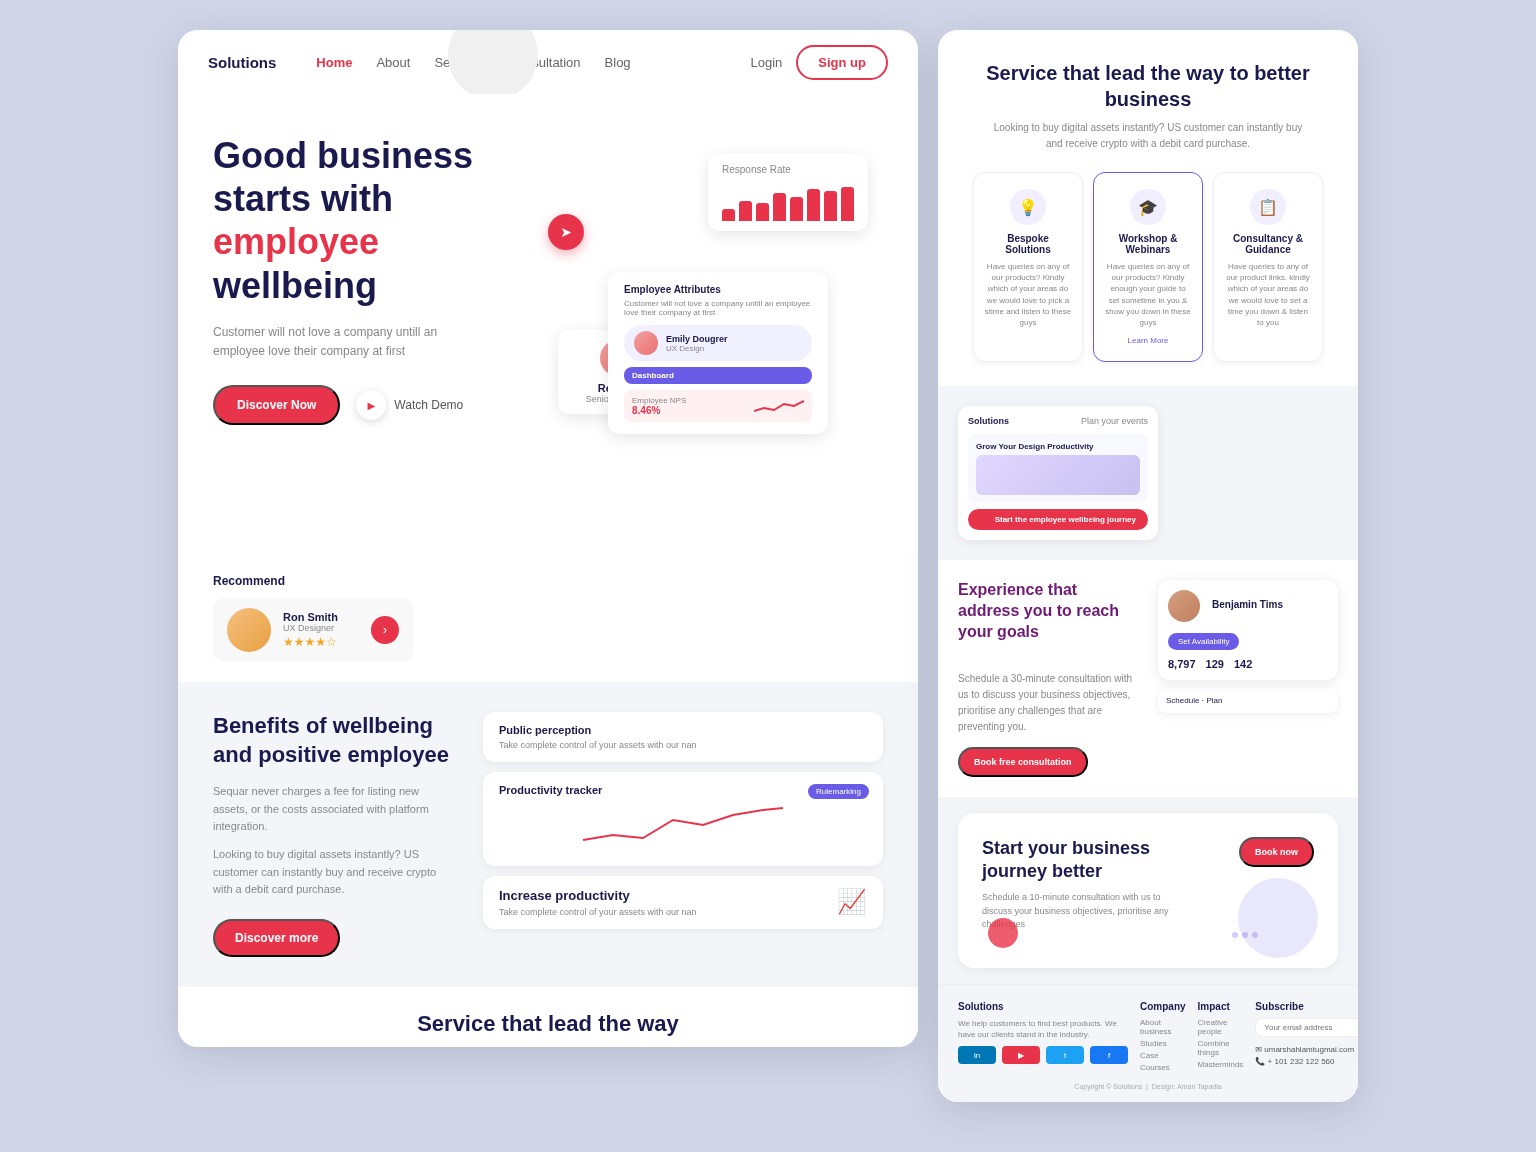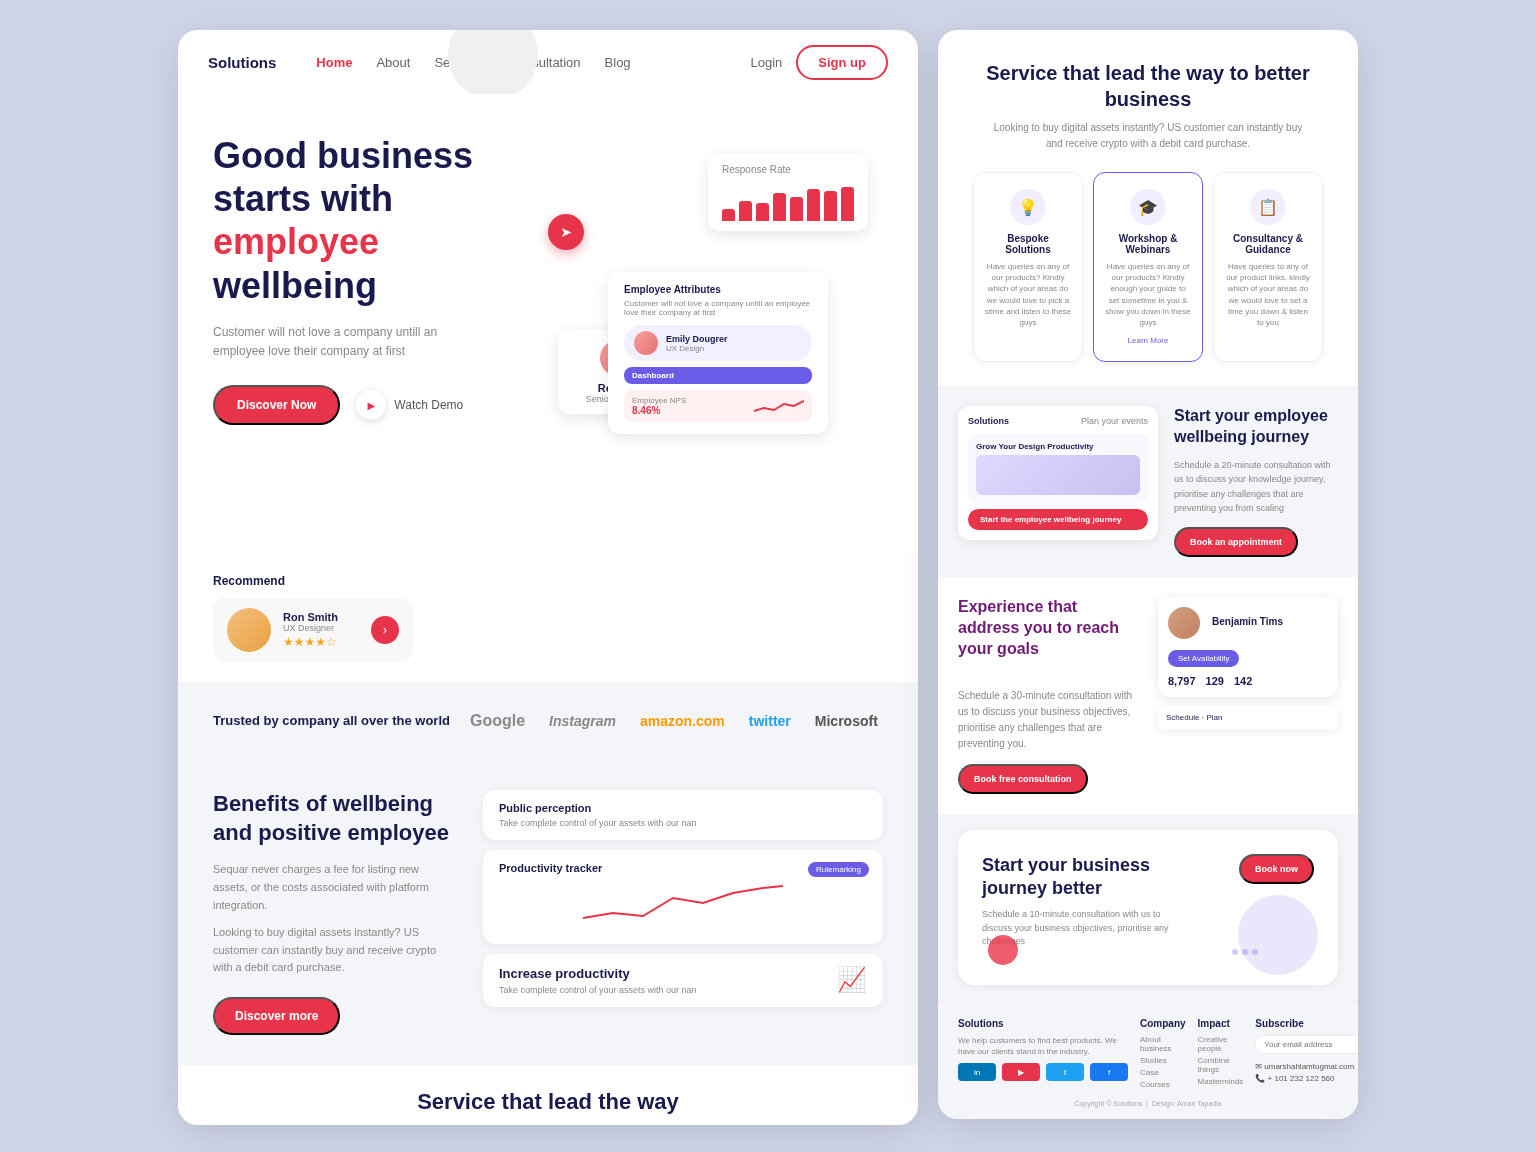--- a/index.html
+++ b/index.html
@@ -609,21 +609,21 @@
       margin-top: 4px;
     }
     .start-journey-btn {
       background: #e8344a;
       color: white;
       border-radius: 20px;
       padding: 6px 12px;
       font-size: 8px;
       font-weight: 700;
       width: 100%;
-      text-align: left;
+      text-align: right;
       margin-top: 6px;
     }
 
     .solutions-text {
       flex: 1;
     }
     .solutions-text-title {
       font-size: 16px;
       font-weight: 800;
       color: #1a1a4e;
@@ -965,30 +965,20 @@
       <div class="ron-avatar"></div>
       <div class="ron-info">
         <div class="ron-name">Ron Smith</div>
         <div class="ron-role">UX Designer</div>
         <div class="stars">★★★★☆</div>
       </div>
       <div class="arrow-btn">›</div>
     </div>
   </section>
 
-  <section class="trusted-section">
-    <div class="trusted-text">Trusted by company all over the world</div>
-    <div class="brand-logos">
-      <span class="brand-logo google">Google</span>
-      <span class="brand-logo instagram">Instagram</span>
-      <span class="brand-logo amazon">amazon.com</span>
-      <span class="brand-logo twitter">twitter</span>
-      <span class="brand-logo microsoft">Microsoft</span>
-    </div>
-  </section>
 
   <section class="benefits-section">
     <div class="benefits-text">
       <h2 class="benefits-title">Benefits of wellbeing and positive employee</h2>
       <p class="benefits-desc">Sequar never charges a fee for listing new assets, or the costs associated with platform integration.</p>
       <p class="benefits-desc">Looking to buy digital assets instantly? US customer can instantly buy and receive crypto with a debit card purchase.</p>
       <button class="btn-discover-more">Discover more</button>
     </div>
     <div class="benefits-cards">
       <div class="benefit-card">
@@ -1044,25 +1034,20 @@
     <div class="solutions-mockup">
       <div class="solutions-mockup-header">
         <span class="solutions-label">Solutions</span>
         <span style="font-size:9px;color:#888">Plan your events</span>
       </div>
       <div class="mockup-row">
         <div class="mockup-row-title">Grow Your Design Productivity</div>
         <div class="mockup-img-placeholder"></div>
       </div>
       <div class="start-journey-btn">Start the employee wellbeing journey</div>
-    </div>
-    <div class="solutions-text">
-      <h3 class="solutions-text-title">Start your employee wellbeing journey</h3>
-      <p class="solutions-text-desc">Schedule a 20-minute consultation with us to discuss your knowledge journey, prioritise any challenges that are preventing you from scaling</p>
-      <button class="book-appt-btn">Book an appointment</button>
     </div>
   </section>
 
   <section class="experience-section">
     <div class="experience-text">
       <h3 class="experience-title">Experience that address you to reach your goals</h3>
       <p class="experience-desc">Schedule a 30-minute consultation with us to discuss your business objectives, prioritise any challenges that are preventing you.</p>
       <button class="book-free-btn">Book free consultation</button>
     </div>
     <div class="experience-mockup">

